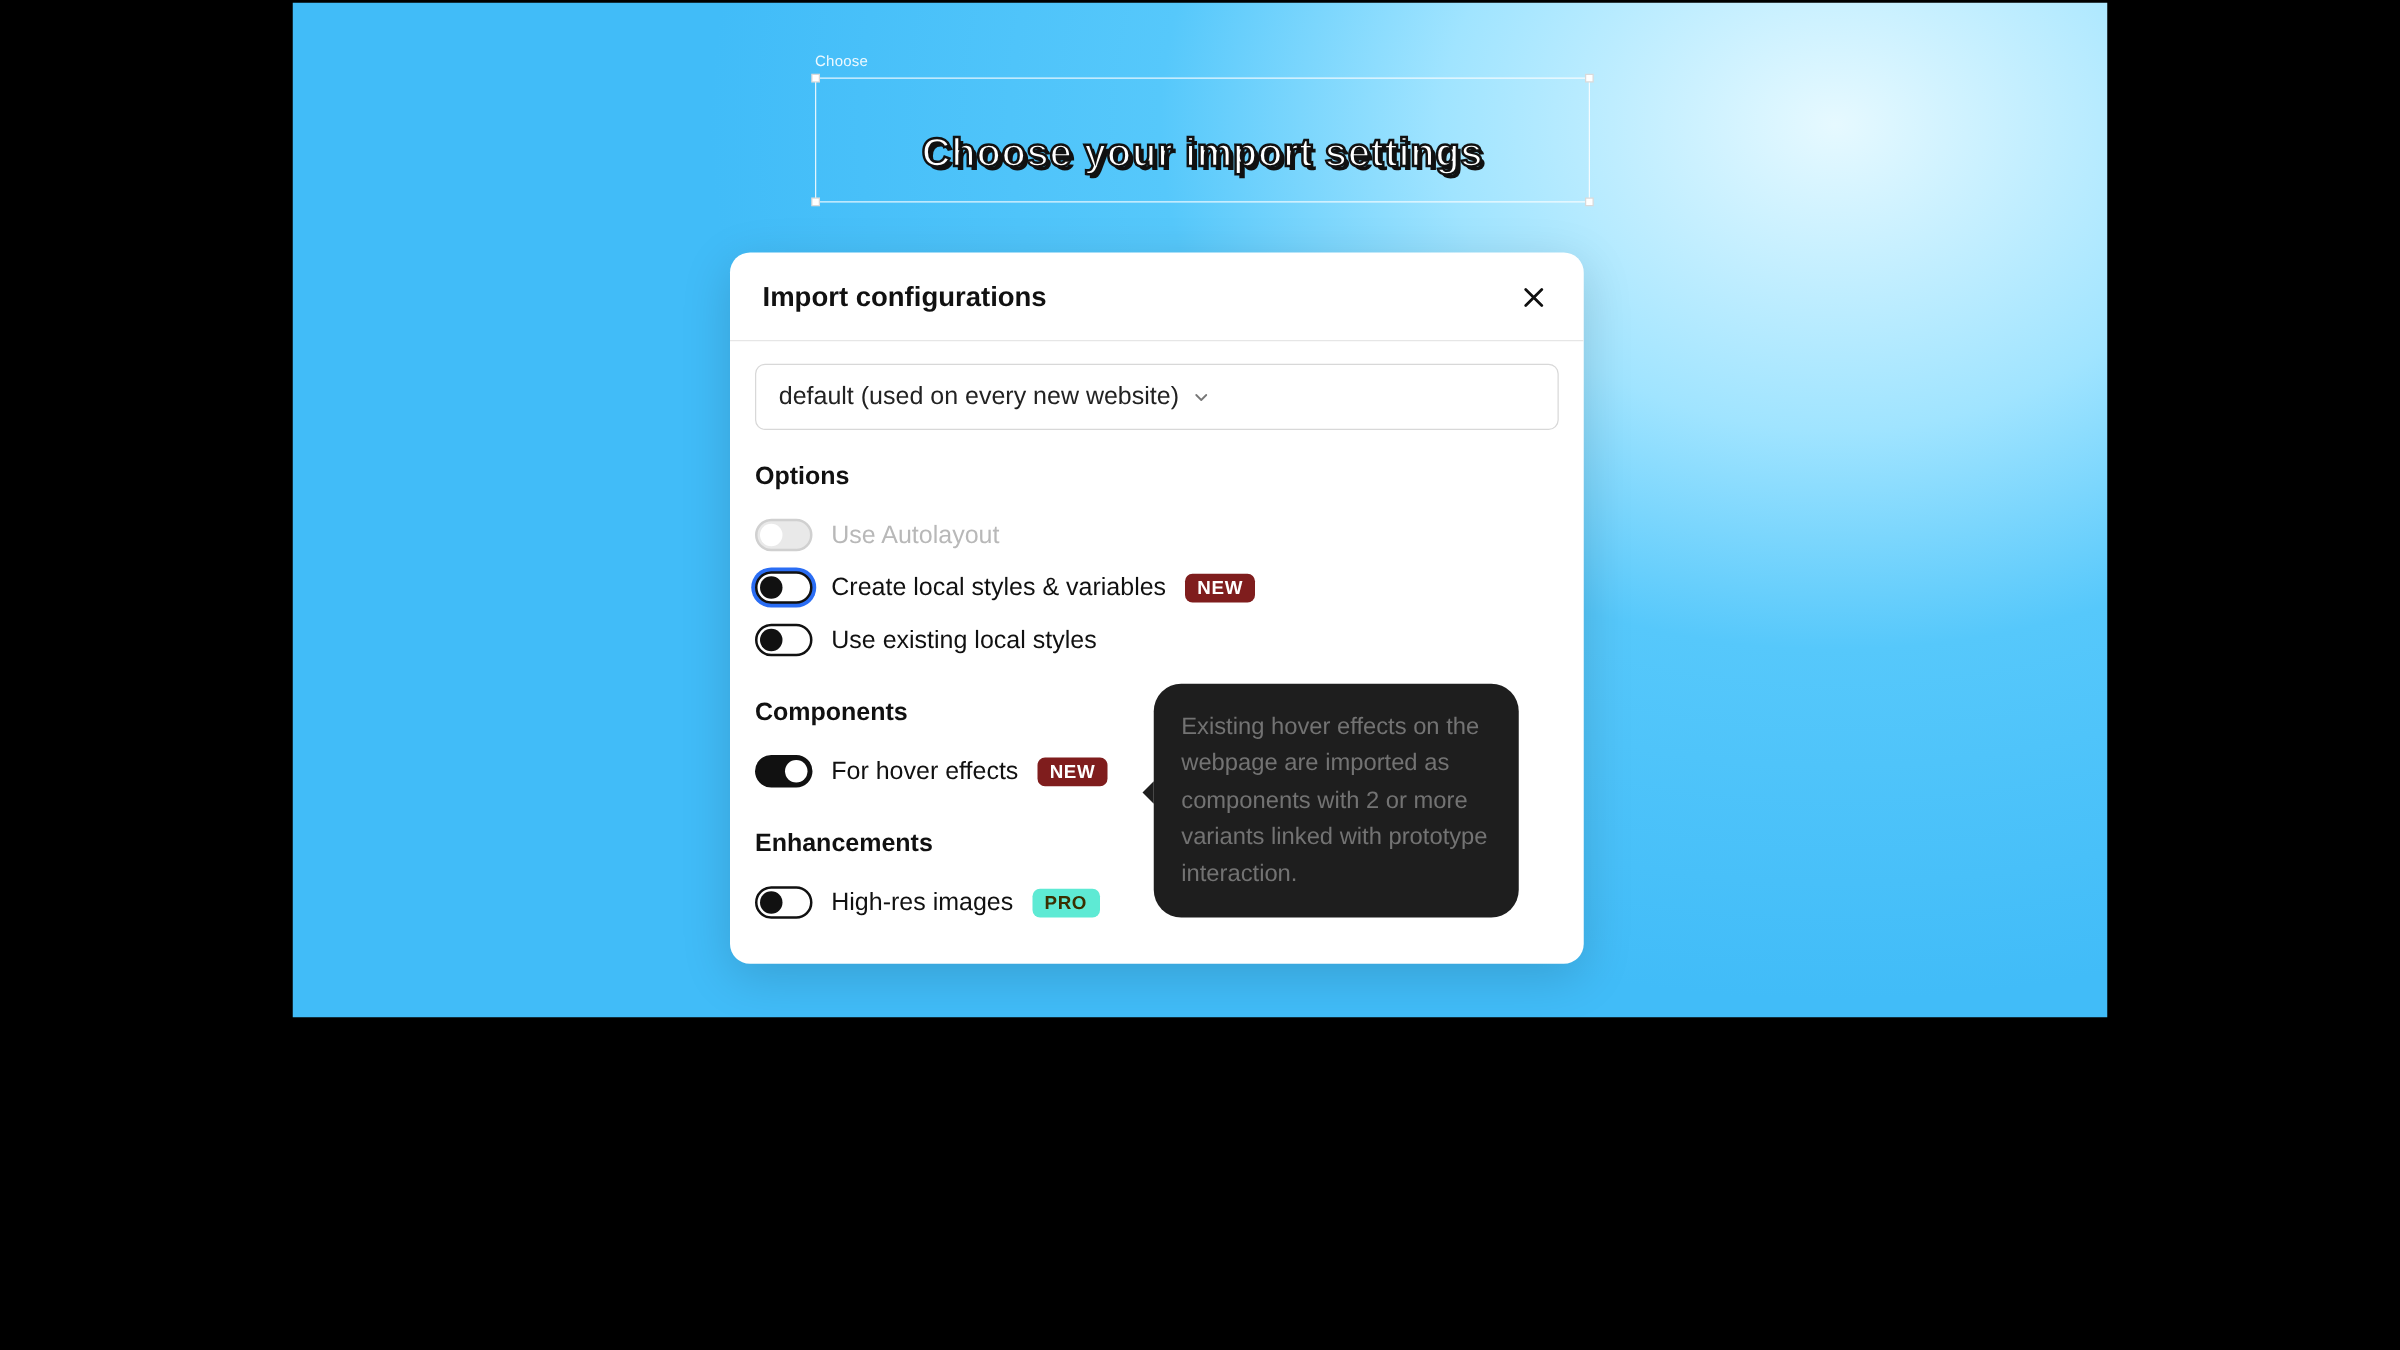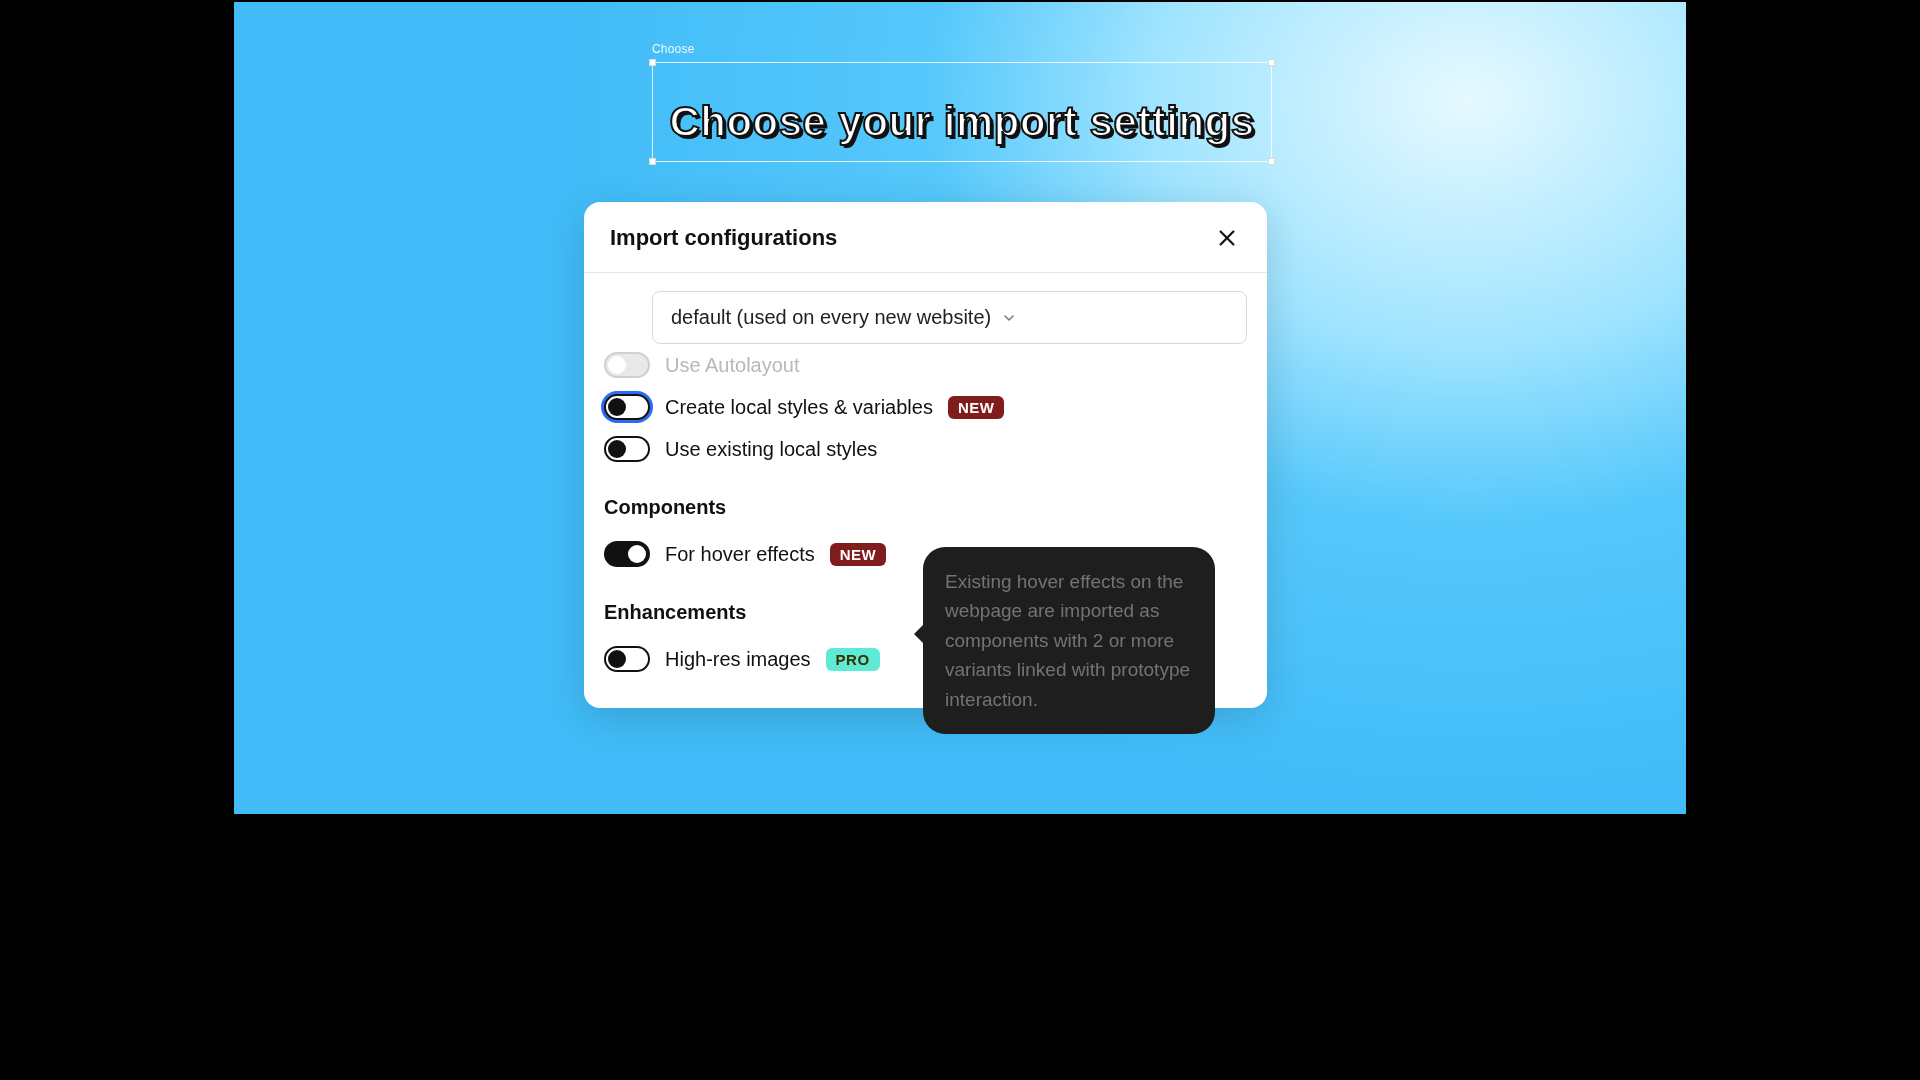--- a/index.html
+++ b/index.html
@@ -44,21 +44,21 @@
   font-size: 12px;
   color: rgba(255,255,255,.9);
   letter-spacing: .2px;
 }
 .title-text {
   position: absolute;
   left: 418px; top: 60px;
   width: 620px; height: 120px;
   display: flex; align-items: center; justify-content: center;
   font-weight: 800;
-  font-size: 42px;
+  font-size: 32px;
   color: #fff;
   -webkit-text-stroke: 2px #111;
   text-shadow: 3px 3px 0 #111;
   letter-spacing: .5px;
   border-radius: 13px;
 }
 
 
 .modal {
   position: absolute;
@@ -92,21 +92,20 @@
 .modal-body { padding: 18px 20px 28px; }
 
 .select {
   border: 1px solid #d8d8d8;
   border-radius: 8px;
   padding: 14px 18px;
   display: flex; align-items: center; gap: 10px;
   font-size: 20px;
   color: #222;
   cursor: pointer;
-  margin-left: 48px;
 }
 .select .chev { width: 16px; height: 16px; color: #777; }
 
 .section-title {
   font-size: 20px;
   font-weight: 700;
   color: #111;
   margin-top: 26px;
   margin-bottom: 14px;
 }
@@ -205,20 +204,21 @@
     </div>
     <div class="modal-body">
 
       <div class="select">
         <span>default (used on every new website)</span>
         <svg class="chev" viewBox="0 0 24 24" fill="none" stroke="currentColor" stroke-width="2.2" stroke-linecap="round" stroke-linejoin="round">
             <polyline points="6 9 12 15 18 9"></polyline>
           </svg>
       </div>
 
+      <div class="section-title">Options</div>
 
       <div class="opt-row">
         <div class="toggle disabled">
             <div class="knob"></div>
           </div>
         <span class="opt-label disabled">Use Autolayout</span>
       </div>
 
       <div class="opt-row">
         <div class="toggle focused">

